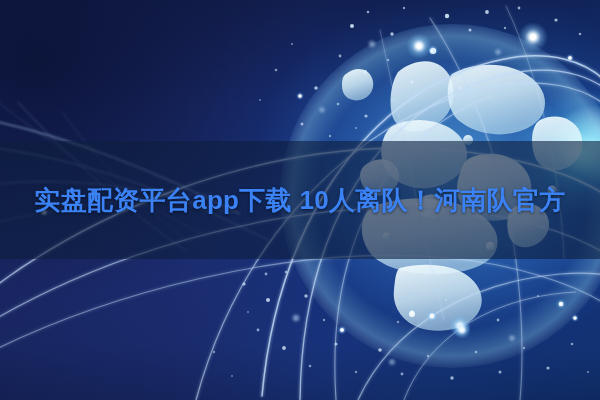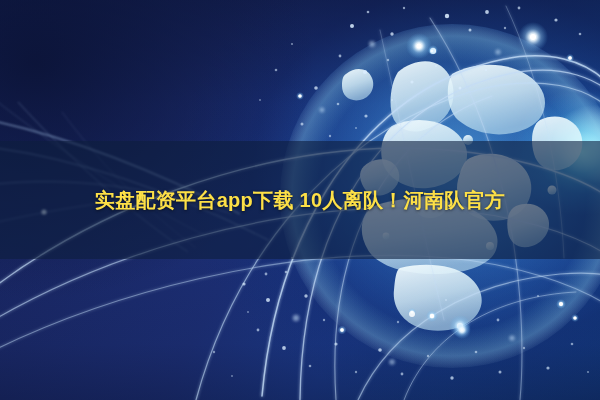--- a/index.html
+++ b/index.html
@@ -89,22 +89,22 @@
     position: absolute;
     left: 0;
     top: 141px;
     width: 600px;
     height: 118px;
     display: flex;
     flex-direction: column;
     align-items: center;
     justify-content: center;
     text-align: center;
-    color: #fde047;
-    font-size: 20px;
+    color: #3b82f6;
+    font-size: 26px;
     font-weight: 700;
     line-height: 37px;
     letter-spacing: 0.3px;
     text-shadow: 0 1px 3px rgba(0,0,0,0.55);
     white-space: nowrap;
     user-select: none;
   }
   #headline .ln { display: block; }
 </style>
 </head>

